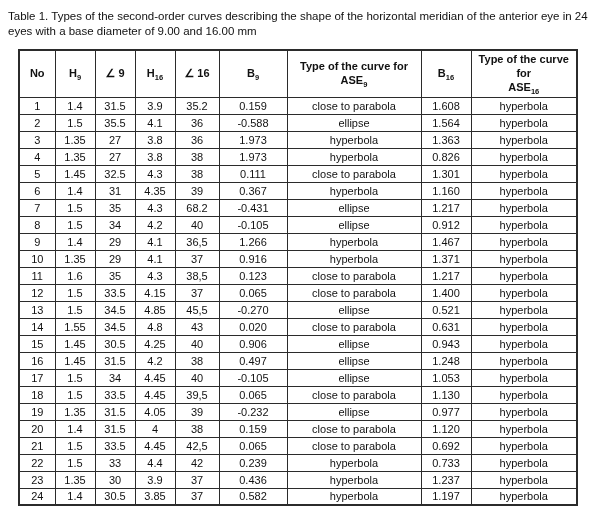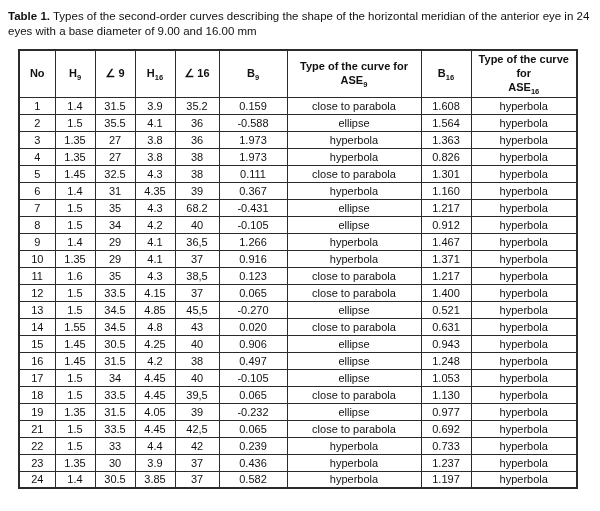--- a/index.html
+++ b/index.html
@@ -17,21 +17,21 @@
     font-family: "Liberation Sans", sans-serif;
     overflow: hidden;
   }
   .page { width: 600px; height: 511px; position: relative; }
   .caption {
     margin: 9px 8px 0 8px;
     font-size: 11.5px;
     line-height: 1.32;
     color: var(--text, #111111);
   }
-  .caption b { font-weight: bold; }
+  .caption b { font-weight: normal; }
   table.data-table {
     border-collapse: collapse;
     table-layout: fixed;
     width: 558px;
     margin: 10px 0 0 18px;
     border: 2px solid var(--border, #2b2b2b);
   }
   .data-table th, .data-table td {
     border: 1px solid var(--border, #2b2b2b);
     text-align: center;
@@ -291,20 +291,31 @@
           <td>1.35</td>
           <td>31.5</td>
           <td>4.05</td>
           <td>39</td>
           <td>-0.232</td>
           <td>ellipse</td>
           <td>0.977</td>
           <td>hyperbola</td>
         </tr>
         <tr>
+          <td>20</td>
+          <td>1.4</td>
+          <td>31.5</td>
+          <td>4</td>
+          <td>38</td>
+          <td>0.159</td>
+          <td>close to parabola</td>
+          <td>1.120</td>
+          <td>hyperbola</td>
+        </tr>
+        <tr>
           <td>21</td>
           <td>1.5</td>
           <td>33.5</td>
           <td>4.45</td>
           <td>42,5</td>
           <td>0.065</td>
           <td>close to parabola</td>
           <td>0.692</td>
           <td>hyperbola</td>
         </tr>

